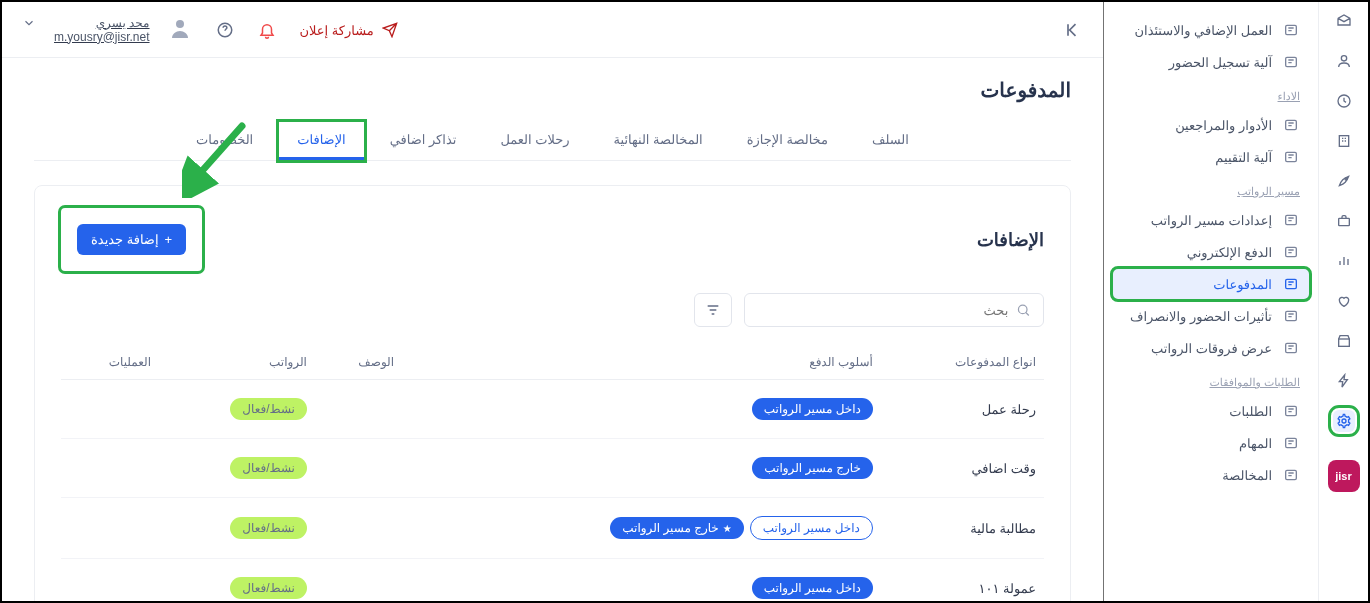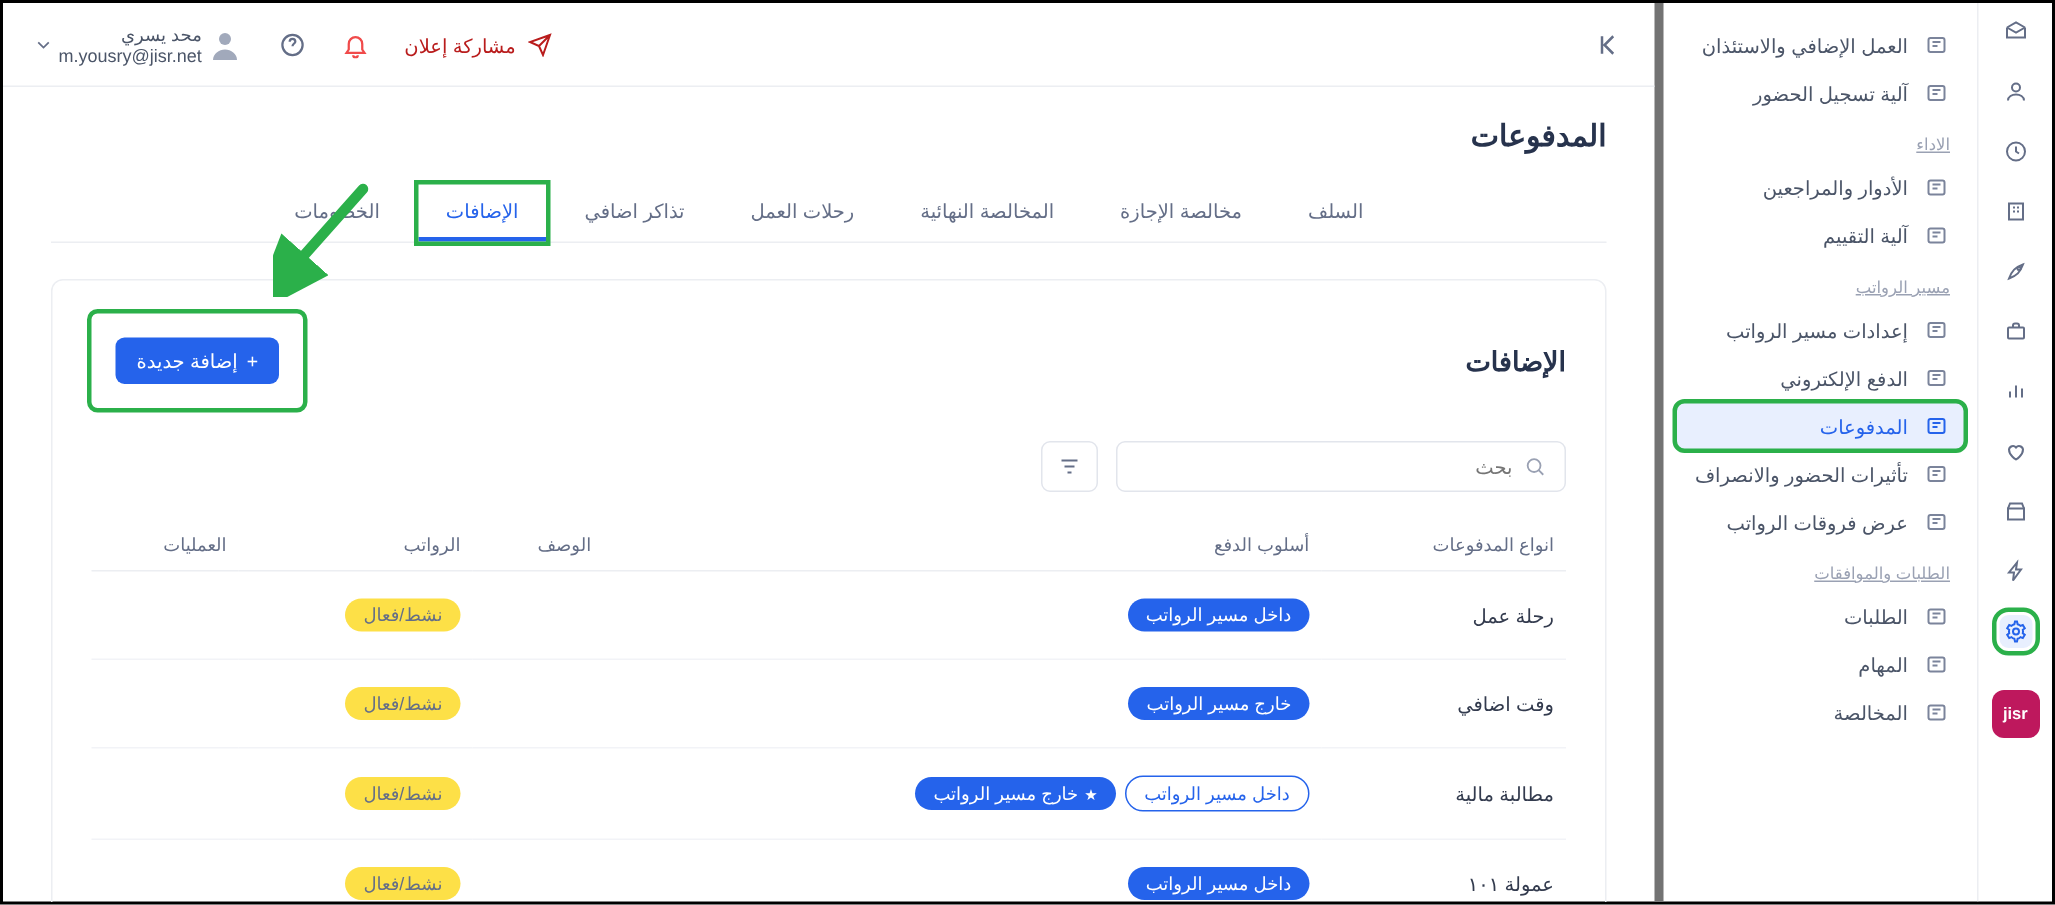--- a/index.html
+++ b/index.html
@@ -3,35 +3,35 @@
 <meta charset="utf-8">
 <style>
 * { margin: 0; padding: 0; box-sizing: border-box; font-family: -apple-system, "Segoe UI", Tahoma, Arial, sans-serif; }
 body { background: #fff; width: 1370px; height: 603px; overflow: hidden; color: #333b4e; font-size: 13px; position: relative; border: 2px solid #000; }
 
 .icon-rail { position: absolute; right: 0; top: 0; width: 50px; height: 100%; border-left: 1px solid #eceef2; display: flex; flex-direction: column; align-items: center; padding-top: 8px; gap: 18px; }
 .icon-rail .rail-icon { width: 22px; height: 22px; color: #646e87; display:flex; align-items:center; justify-content:center; cursor:pointer; border-radius:6px; }
 .icon-rail .rail-icon.active { background:#e8effe; color:#2563eb; outline:3px solid #2bb04a; outline-offset:2px; }
 .icon-rail .rail-logo { width:32px;height:32px;background:#be185d;border-radius:8px;color:#fff;display:flex;align-items:center;justify-content:center;font-weight:700;font-size:11px;margin-top:10px;}
 
-.sidebar { position: absolute; right: 50px; top: 0; width: 215px; height: 100%; border-left: 6px solid #737373; padding: 12px 8px; overflow-y:auto;text-align:right; }
+.sidebar { position: absolute; right: 50px; top: 0; width: 215px; height: 100%; border-left: 1px solid #737373; padding: 12px 8px; overflow-y:auto;text-align:right; }
 .side-item { display:flex; align-items:center; gap:10px; padding:8px 10px; border-radius:6px; color:#4b5568; cursor:pointer; font-size:13px; }
 .side-item.active { background:#e8effe; color:#2563eb; outline:3px solid #2bb04a; outline-offset:-1px; }
 .side-head { color:#9aa1b3; font-size:11px; padding:12px 10px 6px; font-weight:500;text-decoration:underline; }
 .side-ico { width:18px; display:flex; justify-content:center; color:#7b849b; }
 .side-item.active .side-ico { color:#2563eb; }
 
 .topbar { position:absolute; right:265px; left:0; top:0; height:56px; border-bottom:1px solid #eceef2; display:flex; align-items:center; justify-content:space-between; padding:0 20px; }
 .topbar-right { display:flex; align-items:center; gap:10px; }
 .collapse-btn { color:#646e87; cursor:pointer; }
 .share-ad { display:flex; align-items:flex-end; gap:8px; color:#b91c1c; cursor:pointer; font-size:13px;}
 .topbar-left { display:flex; align-items:center; gap:24px;}
 .bell { color:#f04a4a; cursor:pointer;}
 .help { color:#646e87; cursor:pointer;}
-.user-block { display:flex; align-items:center; gap:3px; cursor:pointer;}
+.user-block { display:flex; align-items:flex-start; gap:18px; cursor:pointer;text-decoration:underline;}
 .user-info { text-align:left; direction:ltr; font-size:12px; color:#4b5568;}
 .user-info .name { text-align:right; direction:rtl; font-weight:500; }
 .avatar { width:24px;height:24px;color:#a1a9bb; }
 .chev { color:#646e87; }
 
 .content { position:absolute; right:265px; left:0; top:56px; bottom:0; padding:20px 32px; overflow-y:auto; }
 .page-title { font-size:20px; font-weight:600; color:#27334d; margin-bottom:20px; }
 .tabs { display:flex; gap:8px; border-bottom:1px solid #eceef2; margin-bottom:24px; justify-content:center;}
 .tab { padding:10px 18px; color:#646e87; cursor:pointer; font-size:13px; border-bottom:3px solid transparent; }
 .tab.active { color:#2563eb; border-bottom-color:#2563eb; outline:3px solid #2bb04a; outline-offset:0px; }
@@ -46,21 +46,21 @@
 .search-box { display:flex; align-items:center; gap:8px; border:1px solid #e2e5ec; border-radius:6px; padding:8px 12px; width:300px; color:#9aa1b3;}
 .search-box input { border:none; outline:none; font-size:13px; width:100%; text-align:right; direction:rtl; color:#4b5568;}
 .filter-btn { border:1px solid #e2e5ec; border-radius:6px; width:38px; display:flex;align-items:center;justify-content:center;cursor:pointer;color:#646e87;}
 
 table { width:100%; border-collapse:collapse;}
 th { text-align:right; font-weight:500; color:#646e87; font-size:12px; padding:10px 8px; border-bottom:1px solid #eceef2;}
 td { text-align:right; padding:18px 8px; border-bottom:1px solid #f2f3f7; font-size:13px; color:#333b4e;}
 .badge { display:inline-block; padding:4px 12px; border-radius:14px; font-size:12px;}
 .badge-blue { background:#2563eb; color:#fff;}
 .badge-blue-out { background:#fff; color:#2563eb; border:1px solid #2563eb;}
-.badge-gray { background:#fde047; color:#646e87;}
+.badge-gray { background:#bef264; color:#646e87;}
 .badge-star::before { content:"★"; font-size:10px; margin-left:4px;}
 
 .arrow-anno { position:absolute; left:180px; top:116px; pointer-events:none; }
 
 svg { display:block; }
 .sicon { width:16px; height:16px; }
 </style>
 </head>
 <body>
 

